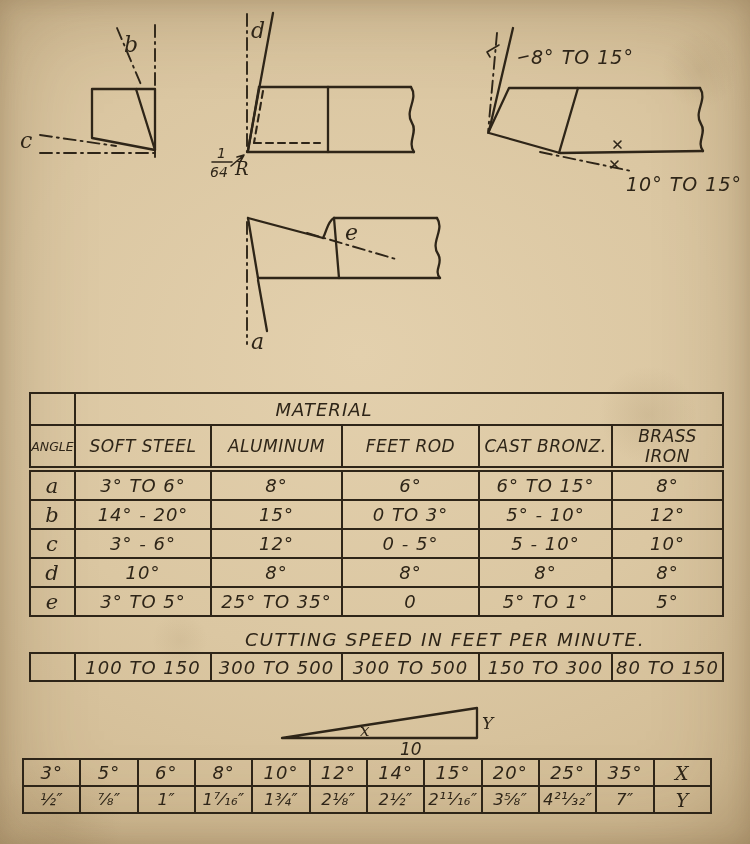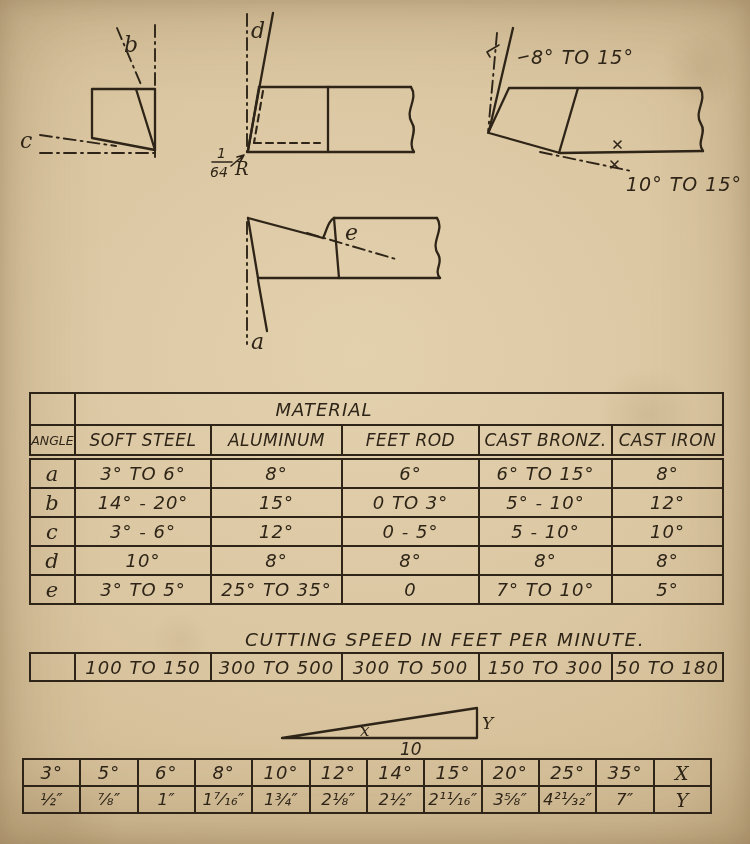--- a/index.html
+++ b/index.html
@@ -123,21 +123,21 @@
         <tr class="r-title">
       <td class="corner"></td>
       <td class="mat-title" colspan="5">MATERIAL</td>
     </tr>
     <tr class="r-head">
       <td class="angle-h">ANGLE</td>
       <td>SOFT STEEL</td>
       <td>ALUMINUM</td>
       <td>FEET ROD</td>
       <td>CAST BRONZ.</td>
-      <td>CAST IRON</td>
+      <td>BRASS IRON</td>
     </tr>
     <tr class="r-data">
       <td class="letter">a</td>
       <td>3° TO 6°</td>
       <td>8°</td>
       <td>6°</td>
       <td>6° TO 15°</td>
       <td>8°</td>
     </tr>
     <tr class="r-data">
@@ -162,21 +162,21 @@
       <td>8°</td>
       <td>8°</td>
       <td>8°</td>
       <td>8°</td>
     </tr>
     <tr class="r-data">
       <td class="letter">e</td>
       <td>3° TO 5°</td>
       <td>25° TO 35°</td>
       <td>0</td>
-      <td>7° TO 10°</td>
+      <td>5° TO 1°</td>
       <td>5°</td>
     </tr>
   </tbody>
     </table>
 
   <div class="cs-title">CUTTING SPEED IN FEET PER MINUTE.</div>
 
   <table class="tbl cs" style="left:29px;top:652px;width:693px;">
     <colgroup>
       <col style="width:45px">
@@ -186,21 +186,21 @@
         <col style="width:133px">
         <col style="width:111px">
     </colgroup>
     <tbody>
         <tr class="r-cs">
       <td></td>
       <td>100 TO 150</td>
       <td>300 TO 500</td>
       <td>300 TO 500</td>
       <td>150 TO 300</td>
-      <td>50 TO 180</td>
+      <td>80 TO 150</td>
     </tr>
   </tbody>
     </table>
 
   <svg viewBox="0 0 230 60" style="left:270px;top:700px;width:230px;height:60px">
     <path class="solid" d="M12 38 L207 38 L207 8 Z"></path>
     <text x="90" y="36" style="font:italic 17px 'DejaVu Serif', serif">x</text>
     <text x="130" y="55" style="font:italic 17px 'DejaVu Sans', sans-serif">10</text>
     <text x="212" y="29" style="font:italic 17px 'DejaVu Serif', serif">Y</text>
   </svg>

